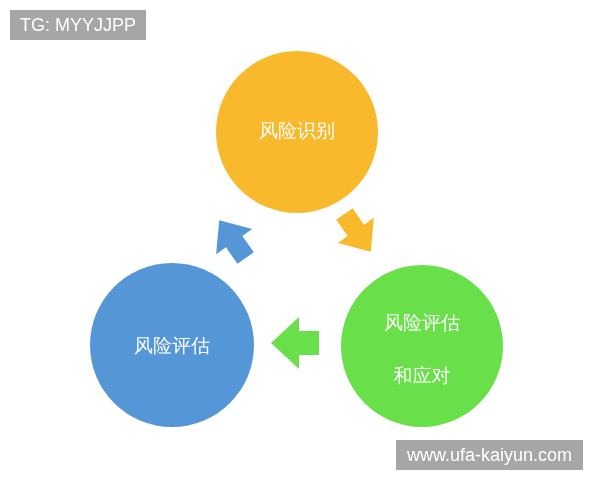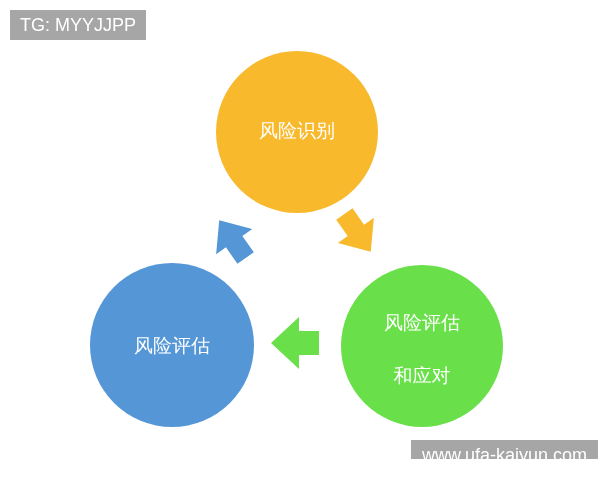--- a/index.html
+++ b/index.html
@@ -6,21 +6,21 @@
     body {
       width: 600px; height: 480px; background: #ffffff; position: relative; overflow: hidden;
       font-family: "DejaVu Sans", sans-serif;
     }
     .watermark {
       position: absolute; background: #a6a6a6; color: #ffffff;
       font-family: "Liberation Sans", sans-serif; font-size: 18px; line-height: 30px;
       padding: 0 10px; white-space: nowrap;
     }
     #wm-top { left: 10px; top: 10px; height: 30px; }
-    #wm-bottom { left: 411px; top: 440px; height: 19px; padding: 0 11px; }
+    #wm-bottom { left: 396px; top: 440px; height: 30px; padding: 0 11px; }
     svg.diagram { position: absolute; left: 0; top: 0; }
     .circle-label {
       position: absolute; color: #ffffff; font-size: 19px; text-align: left;
       font-family: "DejaVu Sans", sans-serif; white-space: nowrap;
       transform: translate(-50%, -50%); line-height: 1;
     }
   </style>
 </head>
 <body>
 

